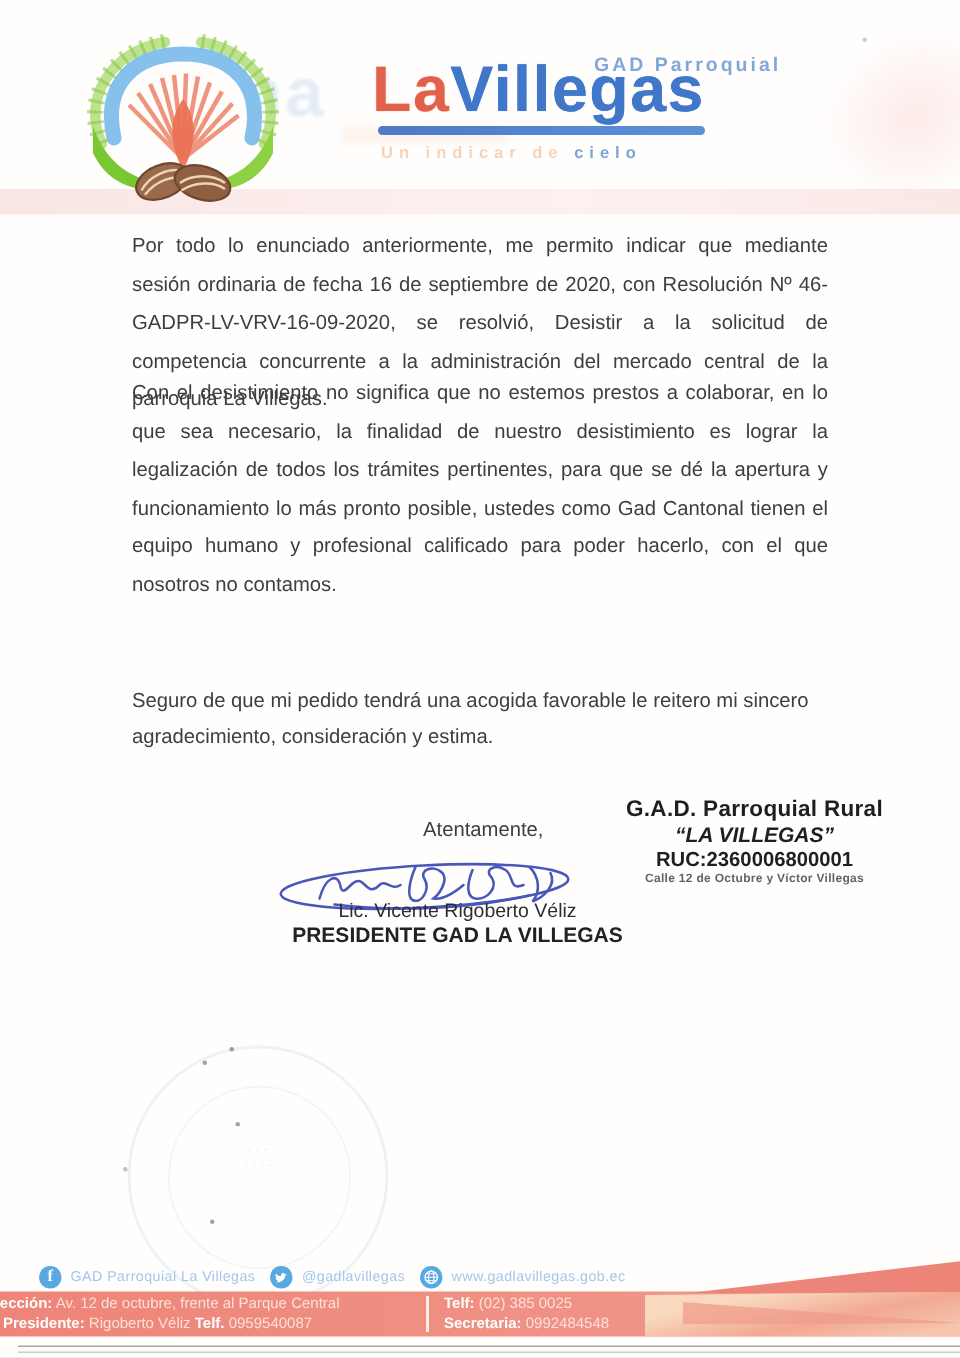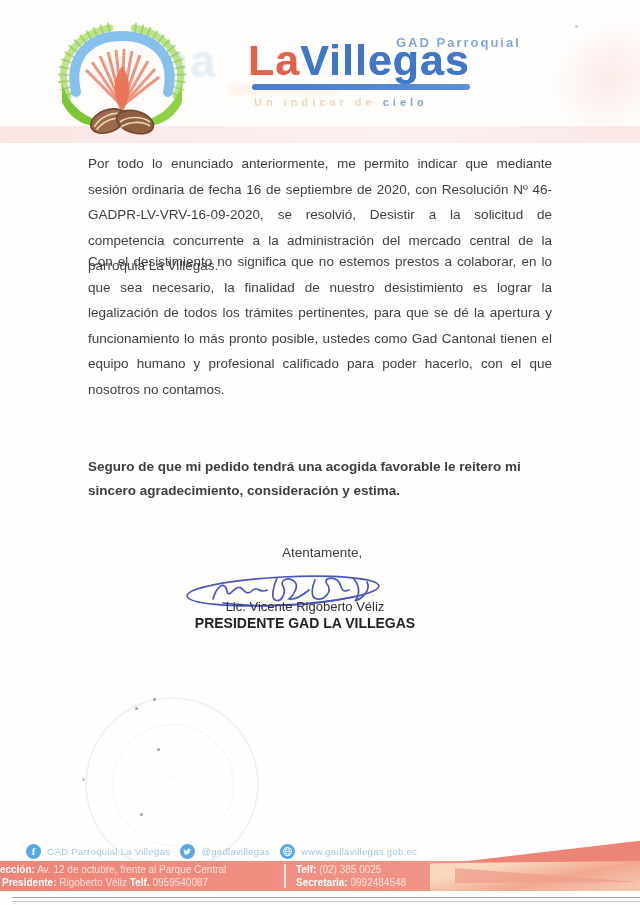--- a/index.html
+++ b/index.html
@@ -131,24 +131,30 @@
 
   <div class="abs brand-small">GAD Parroquial</div>
   <div class="abs brand-main"><span class="brand-la">La</span><span class="brand-rest">Villegas</span></div>
   <div class="abs brand-underline"></div>
   <div class="abs tagline"><span>Un indicar de </span><span class="accent">cielo</span></div>
 
   <div class="abs para" style="top:151px;">Por todo lo enunciado anteriormente, me permito indicar que mediante sesión ordinaria de fecha 16 de septiembre de 2020,  con Resolución Nº 46-GADPR-LV-VRV-16-09-2020, se resolvió, Desistir a la solicitud de competencia concurrente a la administración del mercado central de la parroquia La Villegas.</div>
   <div class="abs para" style="top:249px;">Con el desistimiento no significa que no estemos prestos a colaborar, en lo que sea necesario,  la finalidad de nuestro desistimiento es lograr  la legalización de todos los trámites pertinentes, para que se dé la apertura y funcionamiento lo más pronto posible, ustedes como Gad Cantonal tienen el equipo humano y profesional  calificado para poder hacerlo, con el que nosotros no contamos.</div>
 
 
-  <div class="abs line closing" style="top:455px;width:452px;font-weight:bold;">Seguro  de que mi  pedido  tendrá una acogida favorable le reitero mi sincero agradecimiento, consideración y estima.</div>
+  <div class="abs line closing" style="top:455px;width:452px;">Seguro  de que mi  pedido  tendrá una acogida favorable le reitero mi sincero agradecimiento, consideración y estima.</div>
 
   <div class="abs salutation">Atentamente,</div>
 
+  <div class="abs stamp">
+    <div class="stamp-l1">G.A.D. Parroquial Rural</div>
+    <div class="stamp-l2">“LA VILLEGAS”</div>
+    <div class="stamp-l3">RUC:2360006800001</div>
+    <div class="stamp-l4">Calle 12 de Octubre y Víctor Villegas</div>
+  </div>
 
   <svg class="abs sig-svg" width="208" height="44" viewBox="0 0 208 44">
     <g fill="none" stroke="#3b49b5" stroke-width="1.7" opacity=".92" stroke-linecap="round">
       <ellipse cx="100" cy="23" rx="96" ry="14" transform="rotate(-3 100 23)"></ellipse>
       <path d="M30,31 C34,17 42,13 44,23 C46,32 52,16 58,20 C62,23 64,28 70,22 C74,18 78,26 84,22"></path>
       <path d="M94,10 C90,19 88,30 92,32 C98,35 104,25 100,18 C96,12 106,8 112,14 C116,19 110,28 106,31 C112,32 120,27 126,22"></path>
       <path d="M132,12 C128,22 128,30 134,31 C142,32 150,23 144,16 C140,11 148,8 154,12 C160,16 156,26 166,22"></path>
       <path d="M170,10 C176,16 178,26 172,33 C180,30 188,22 184,14"></path>
       <path d="M40,35 C80,40 130,38 170,29"></path>
     </g>

